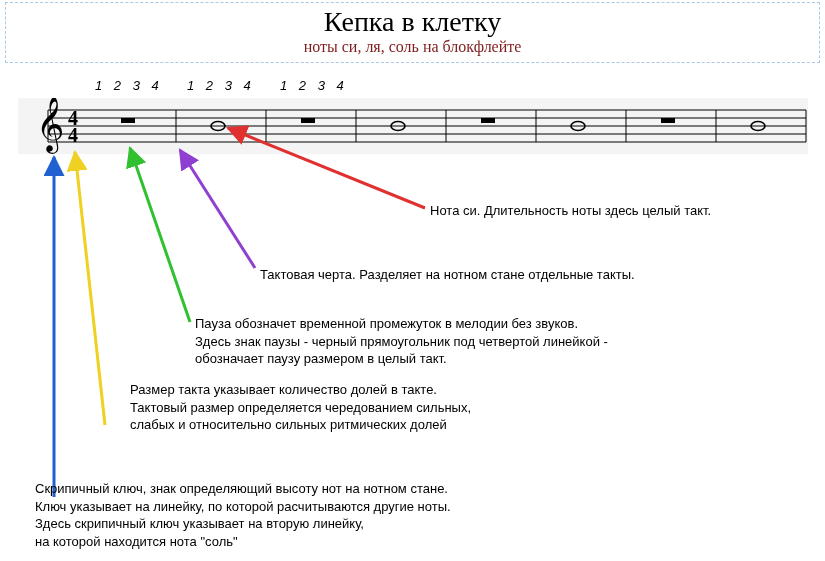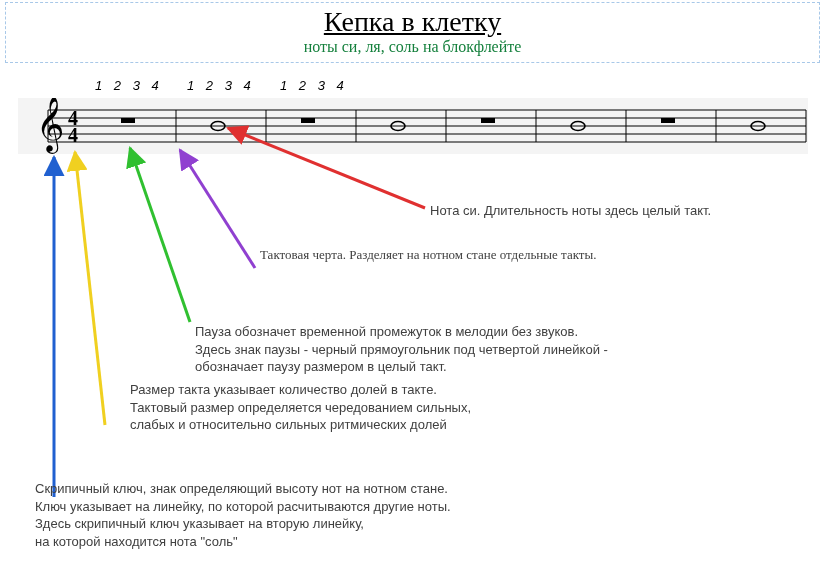--- a/index.html
+++ b/index.html
@@ -19,26 +19,25 @@
     margin: 2px 5px 10px 5px;
     padding: 4px 0 6px 0;
     text-align: center;
   }
   .title {
     font-size: 28px;
     font-family: "Times New Roman", serif;
     color: #000;
     font-weight: normal;
     line-height: 1.1;
-    text-decoration: underline;
   }
   .subtitle {
     font-size: 16px;
     font-family: "Times New Roman", serif;
-    color: #15803d;
+    color: #7f1d1d;
   }
   .beat-labels {
     position: absolute;
     top: 78px;
     left: 0;
     width: 100%;
     font-size: 13px;
     color: #000;
   }
   .beat-group { position: absolute; letter-spacing: 4px; font-style: italic; }
@@ -47,21 +46,21 @@
     top: 98px;
     left: 18px;
     width: 790px;
     height: 56px;
     background: #f4f4f4;
   }
   .staff-svg { display:block; }
   .annotation {
     position: absolute;
     font-size: 13px;
-    color: #404040;
+    color: #000000;
     line-height: 1.35;
     white-space: pre-line;
   }
   .arrow-layer {
     position: absolute;
     top: 0; left: 0;
     width: 825px; height: 561px;
     pointer-events: none;
   }
 </style>
@@ -143,22 +142,22 @@
       </marker>
   </defs>
   <line x1="54" y1="497" x2="54" y2="157" stroke="#2060d0" stroke-width="3" marker-end="url(#ah-blue)"></line>
   <line x1="105" y1="425" x2="75" y2="152" stroke="#f0d020" stroke-width="3" marker-end="url(#ah-yellow)"></line>
   <line x1="190" y1="322" x2="130" y2="148" stroke="#30c030" stroke-width="3" marker-end="url(#ah-green)"></line>
   <line x1="255" y1="268" x2="180" y2="150" stroke="#9040d0" stroke-width="3" marker-end="url(#ah-purple)"></line>
   <line x1="425" y1="208" x2="228" y2="128" stroke="#e03030" stroke-width="3" marker-end="url(#ah-red)"></line>
 </svg>
 
 <div class="annotation" style="left:430px; top:202px;">Нота си. Длительность ноты здесь целый такт.</div>
-<div class="annotation" style="left:260px; top:246px;font-family:Liberation Serif, serif;">Тактовая черта. Разделяет на нотном стане отдельные такты.</div>
-<div class="annotation" style="left:195px; top:315px;margin-top:8px;">Пауза обозначет временной промежуток в мелодии без звуков.
+<div class="annotation" style="left:260px; top:266px;">Тактовая черта. Разделяет на нотном стане отдельные такты.</div>
+<div class="annotation" style="left:195px; top:315px;">Пауза обозначет временной промежуток в мелодии без звуков.
 Здесь знак паузы - черный прямоугольник под четвертой линейкой -
 обозначает паузу размером в целый такт.</div>
 <div class="annotation" style="left:130px; top:381px;">Размер такта указывает количество долей в такте.
 Тактовый размер определяется чередованием сильных,
 слабых и относительно сильных ритмических долей</div>
 <div class="annotation" style="left:35px;  top:480px;">Скрипичный ключ, знак определяющий высоту нот на нотном стане.
 Ключ указывает на линейку, по которой расчитываются другие ноты.
 Здесь скрипичный ключ указывает на вторую линейку,
 на которой находится нота "соль"</div>
 

